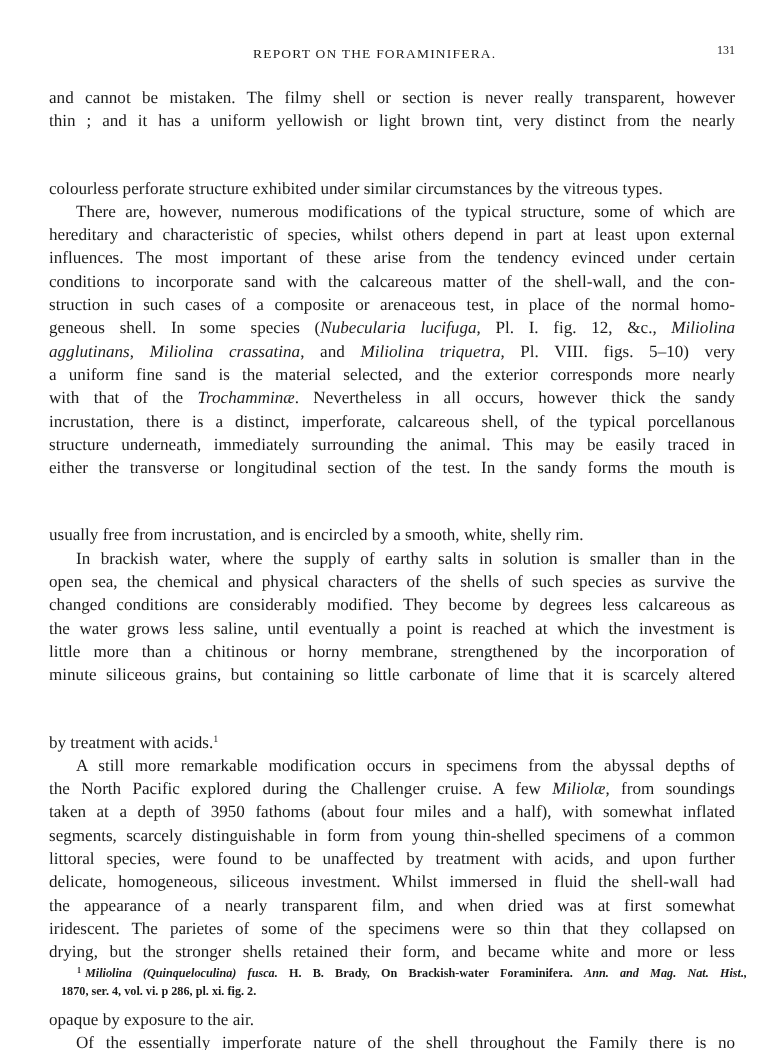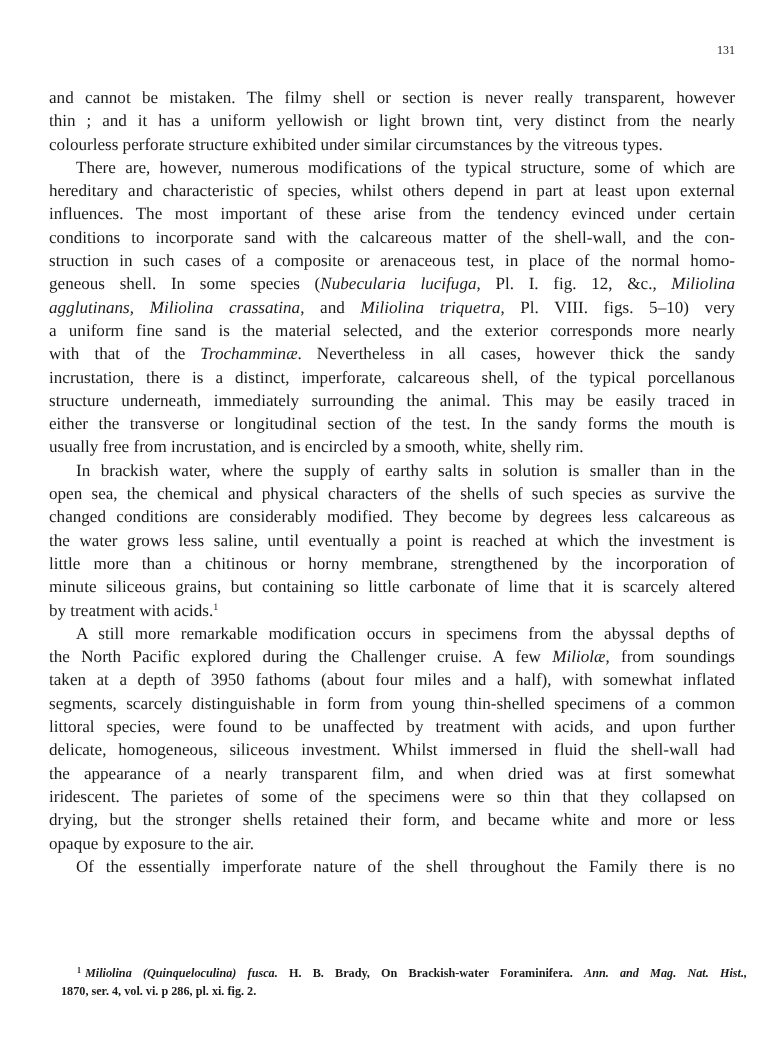--- a/index.html
+++ b/index.html
@@ -55,20 +55,21 @@
     }
     .line {
       display: block;
       text-align: justify;
       text-align-last: justify;
       white-space: nowrap;
       font-family: Liberation Serif, serif;
     }
     .line.end {
       text-align-last: left;
+      margin-top: 44px;
     }
     .line.indent {
       padding-left: 27px;
     }
     em { font-style: italic; }
     sup { font-size: 10px; vertical-align: 6px; line-height: 0; }
     .footnotes {
       position: absolute;
       top: 962px;
       left: 12px;
@@ -87,41 +88,42 @@
       text-align-last: justify;
     }
     .fn-mark { font-size: 8px; vertical-align: 4px; margin-right: 4px; }
   </style>
 </head>
 <body>
 
 <div class="page">
 
   <div class="running-head">
+    <span class="running-title">REPORT ON THE FORAMINIFERA.</span>
     <span class="page-number">131</span>
   </div>
 
   <div class="body-text">
 
     <div>
       <span class="line">and cannot be mistaken.  The filmy shell or section is never really transparent, however</span>
       <span class="line">thin ; and it has a uniform yellowish or light brown tint, very distinct from the nearly</span>
       <span class="line end">colourless perforate structure exhibited under similar circumstances by the vitreous types.</span>
     </div>
 
     <div>
       <span class="line indent">There are, however, numerous modifications of the typical structure, some of which are</span>
       <span class="line">hereditary and characteristic of species, whilst others depend in part at least upon external</span>
       <span class="line">influences.  The most important of these arise from the tendency evinced under certain</span>
       <span class="line">conditions to incorporate sand with the calcareous matter of the shell-wall, and the con-</span>
       <span class="line">struction in such cases of a composite or arenaceous test, in place of the normal homo-</span>
       <span class="line"><span>geneous shell.  In some species (</span><em>Nubecularia lucifuga</em><span>, Pl. I. fig. 12, &amp;c., </span><em>Miliolina</em></span>
       <span class="line"><em>agglutinans</em><span>, </span><em>Miliolina crassatina</em><span>, and </span><em>Miliolina triquetra</em><span>, Pl. VIII. figs. 5–10) very</span></span>
       <span class="line">a uniform fine sand is the material selected, and the exterior corresponds more nearly</span>
-      <span class="line"><span>with that of the </span><em>Trochamminæ</em><span>.  Nevertheless in all cases, however thick the sandy</span></span>
+      <span class="line"><span>with that of the </span><em>Trochamminæ</em><span>.  Nevertheless in all occurs, however thick the sandy</span></span>
       <span class="line">incrustation, there is a distinct, imperforate, calcareous shell, of the typical porcellanous</span>
       <span class="line">structure underneath, immediately surrounding the animal.  This may be easily traced in</span>
       <span class="line">either the transverse or longitudinal section of the test.  In the sandy forms the mouth is</span>
       <span class="line end">usually free from incrustation, and is encircled by a smooth, white, shelly rim.</span>
     </div>
 
     <div>
       <span class="line indent">In brackish water, where the supply of earthy salts in solution is smaller than in the</span>
       <span class="line">open sea, the chemical and physical characters of the shells of such species as survive the</span>
       <span class="line">changed conditions are considerably modified.  They become by degrees less calcareous as</span>

